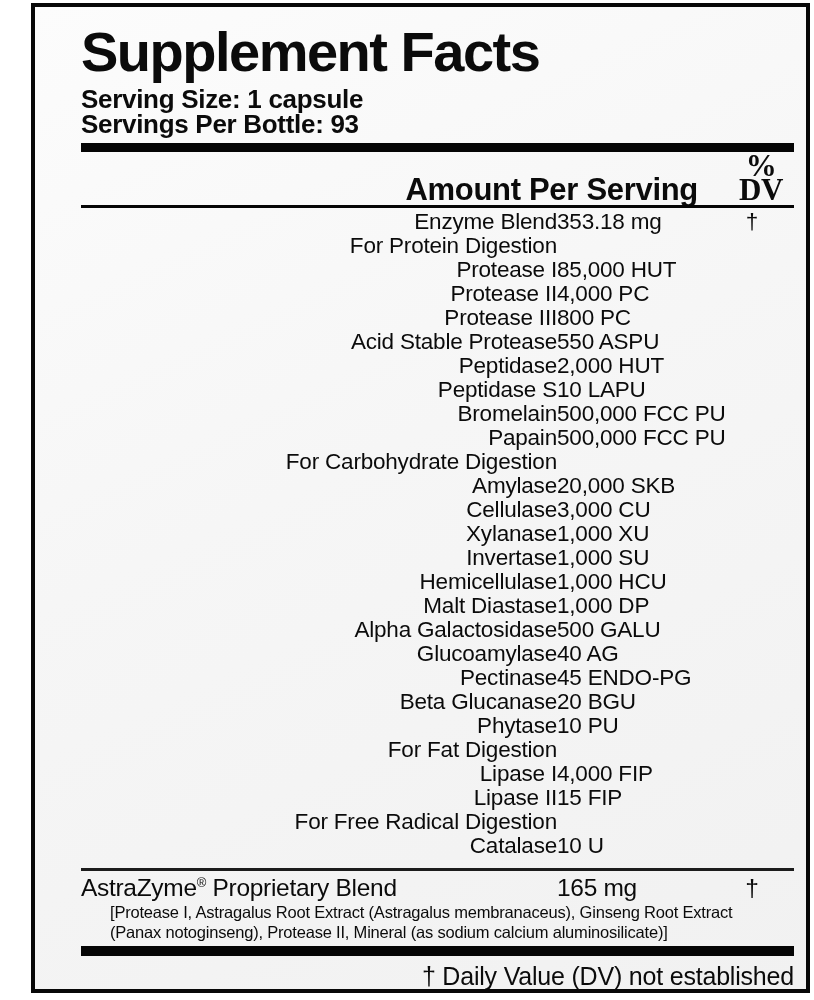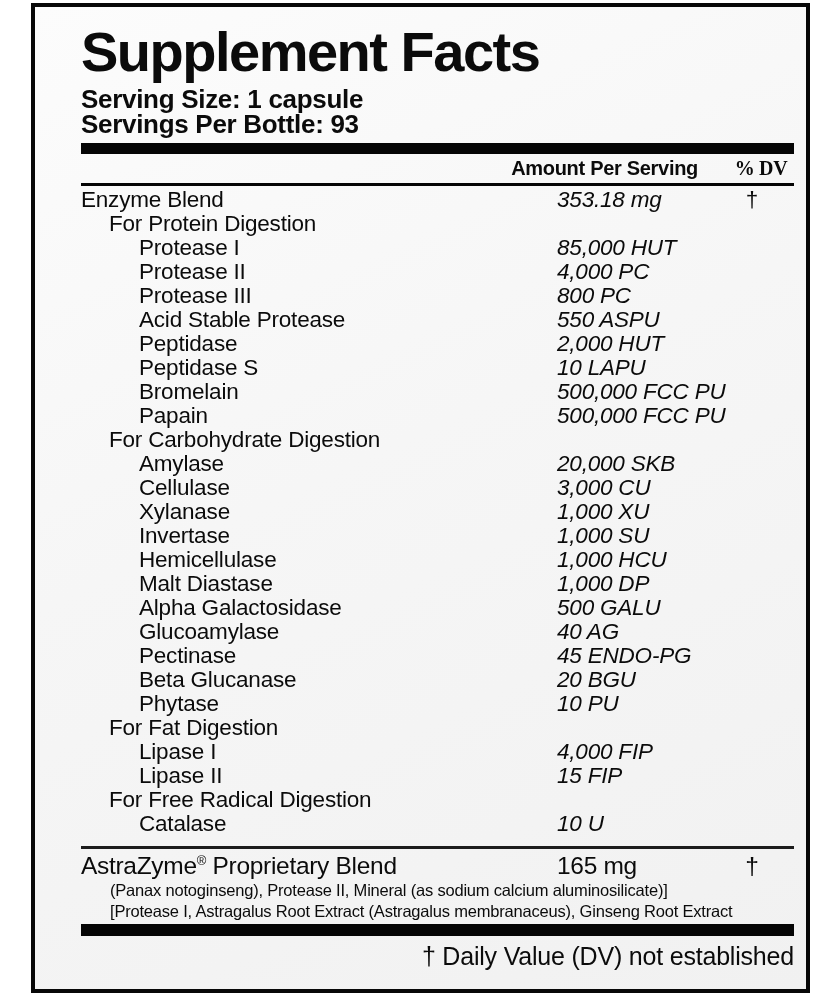--- a/index.html
+++ b/index.html
@@ -21,34 +21,34 @@
     font-size:56px;font-weight:700;line-height:58px;margin:0 0 6px 0;
     letter-spacing:-1.5px;
   }
   .serv{font-size:26px;font-weight:700;line-height:25px;letter-spacing:-0.3px;}
   .bar{margin-left:46px;margin-right:12px;background:#050505;}
   .bar.thick-top{height:11px;margin-top:6px;}
   .bar.thin{height:3px;}
   .bar.hairline{height:3px;margin-top:10px;background:#1c1c1c;}
   .bar.thick-bottom{height:12px;margin-top:3px;}
   .colhead{
-    display:flex;justify-content:flex-end;gap:30px;
-    font-weight:700;font-size:20px;line-height:24px;
+    display:flex;justify-content:flex-end;align-items:flex-end;gap:30px;
+    font-weight:700;font-size:31px;line-height:24px;
     padding:2px 12px 3px 46px;letter-spacing:-0.3px;
   }
   .colhead .dvh{width:66px;text-align:center;font-family:Liberation Serif, serif;}
   .rows{padding:2px 12px 0 46px;}
   .row{
     display:grid;grid-template-columns:476px 162px 66px;
     font-size:22.5px;line-height:24px;letter-spacing:-0.2px;
   }
-  .row .name{white-space:nowrap;}
+  .row .name{white-space:nowrap;text-align:right;}
   .row .name.ind1{padding-left:28px;}
   .row .name.ind2{padding-left:58px;}
-  .row .amount{white-space:nowrap;font-style:italic;}
+  .row .amount{white-space:nowrap;}
   .row .dv{text-align:center;}
   .prop-row{
     display:grid;grid-template-columns:476px 162px 66px;
     font-size:24.5px;line-height:27px;letter-spacing:-0.3px;
     padding:3px 12px 0 46px;
   }
   .prop-row sup{font-size:13px;vertical-align:super;line-height:0;}
   .prop-row .dv{text-align:center;}
   .fineprint{
     font-size:16.5px;line-height:20.5px;letter-spacing:-0.2px;
@@ -248,22 +248,22 @@
 
     <div class="bar hairline"></div>
 
     <div class="prop-row">
       <span class="name"><span>AstraZyme</span><sup>®</sup><span> Proprietary Blend</span></span>
       <span class="amount">165 mg</span>
       <span class="dv">†</span>
     </div>
 
     <div class="fineprint">
+      <div>[Protease I, Astragalus Root Extract (Astragalus membranaceus), Ginseng Root Extract</div>
       <div>(Panax notoginseng), Protease II, Mineral (as sodium calcium aluminosilicate)]</div>
-      <div>[Protease I, Astragalus Root Extract (Astragalus membranaceus), Ginseng Root Extract</div>
     </div>
 
     <div class="bar thick-bottom"></div>
 
     <div class="footnote">† Daily Value (DV) not established</div>
 
   </div>
 </div>
 
 </body></html>

